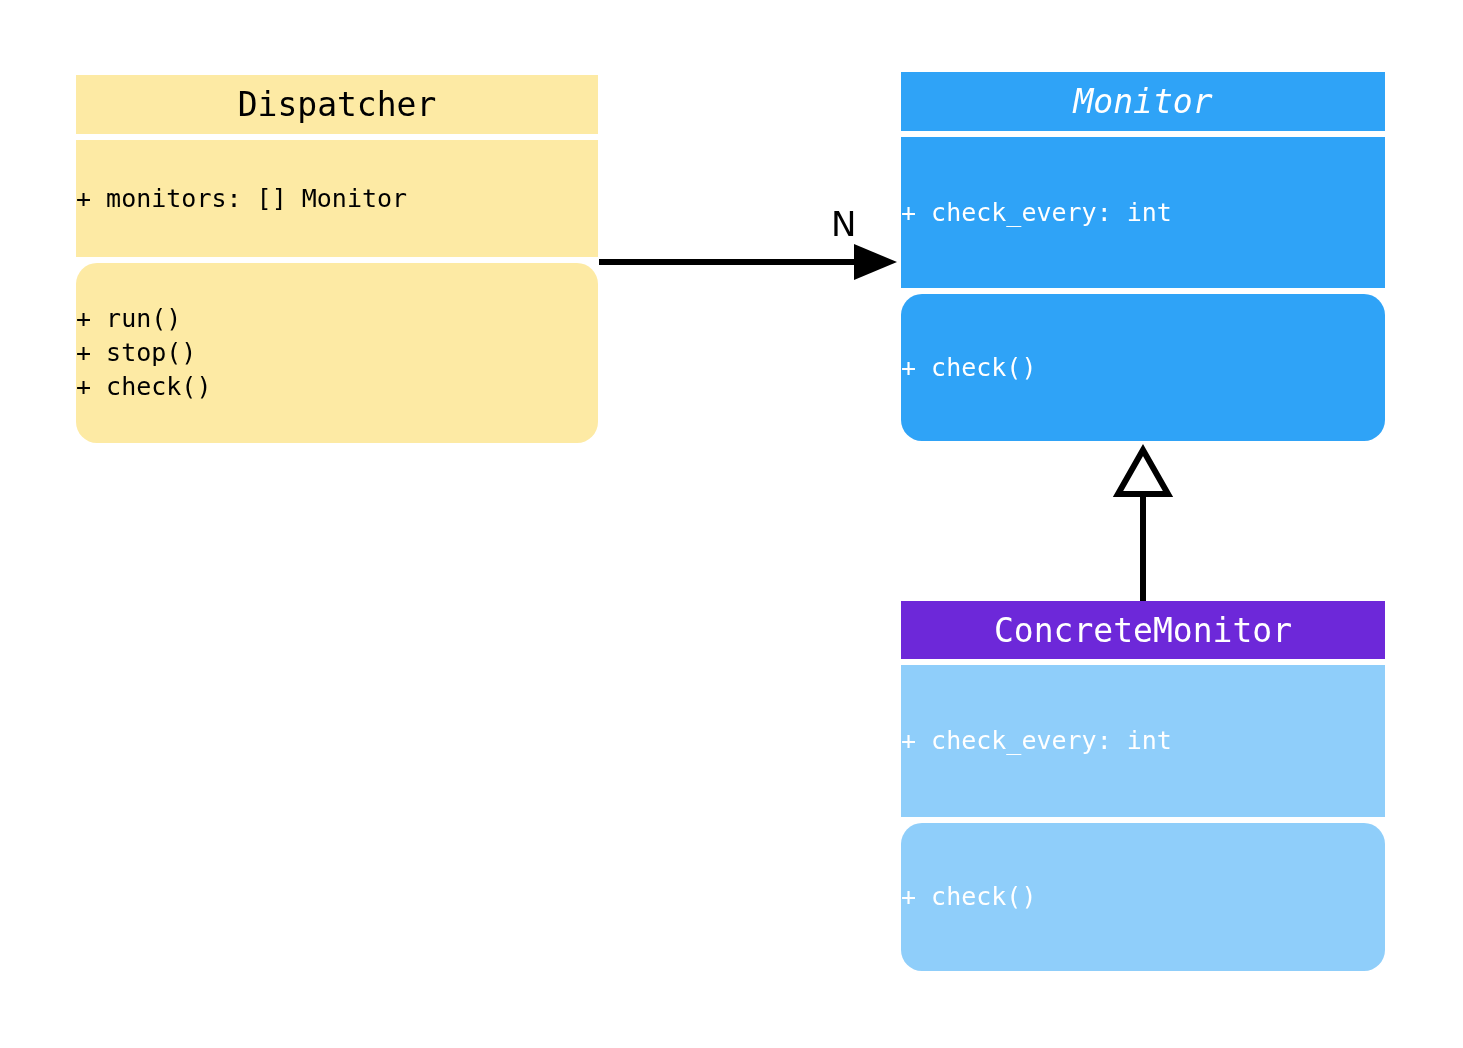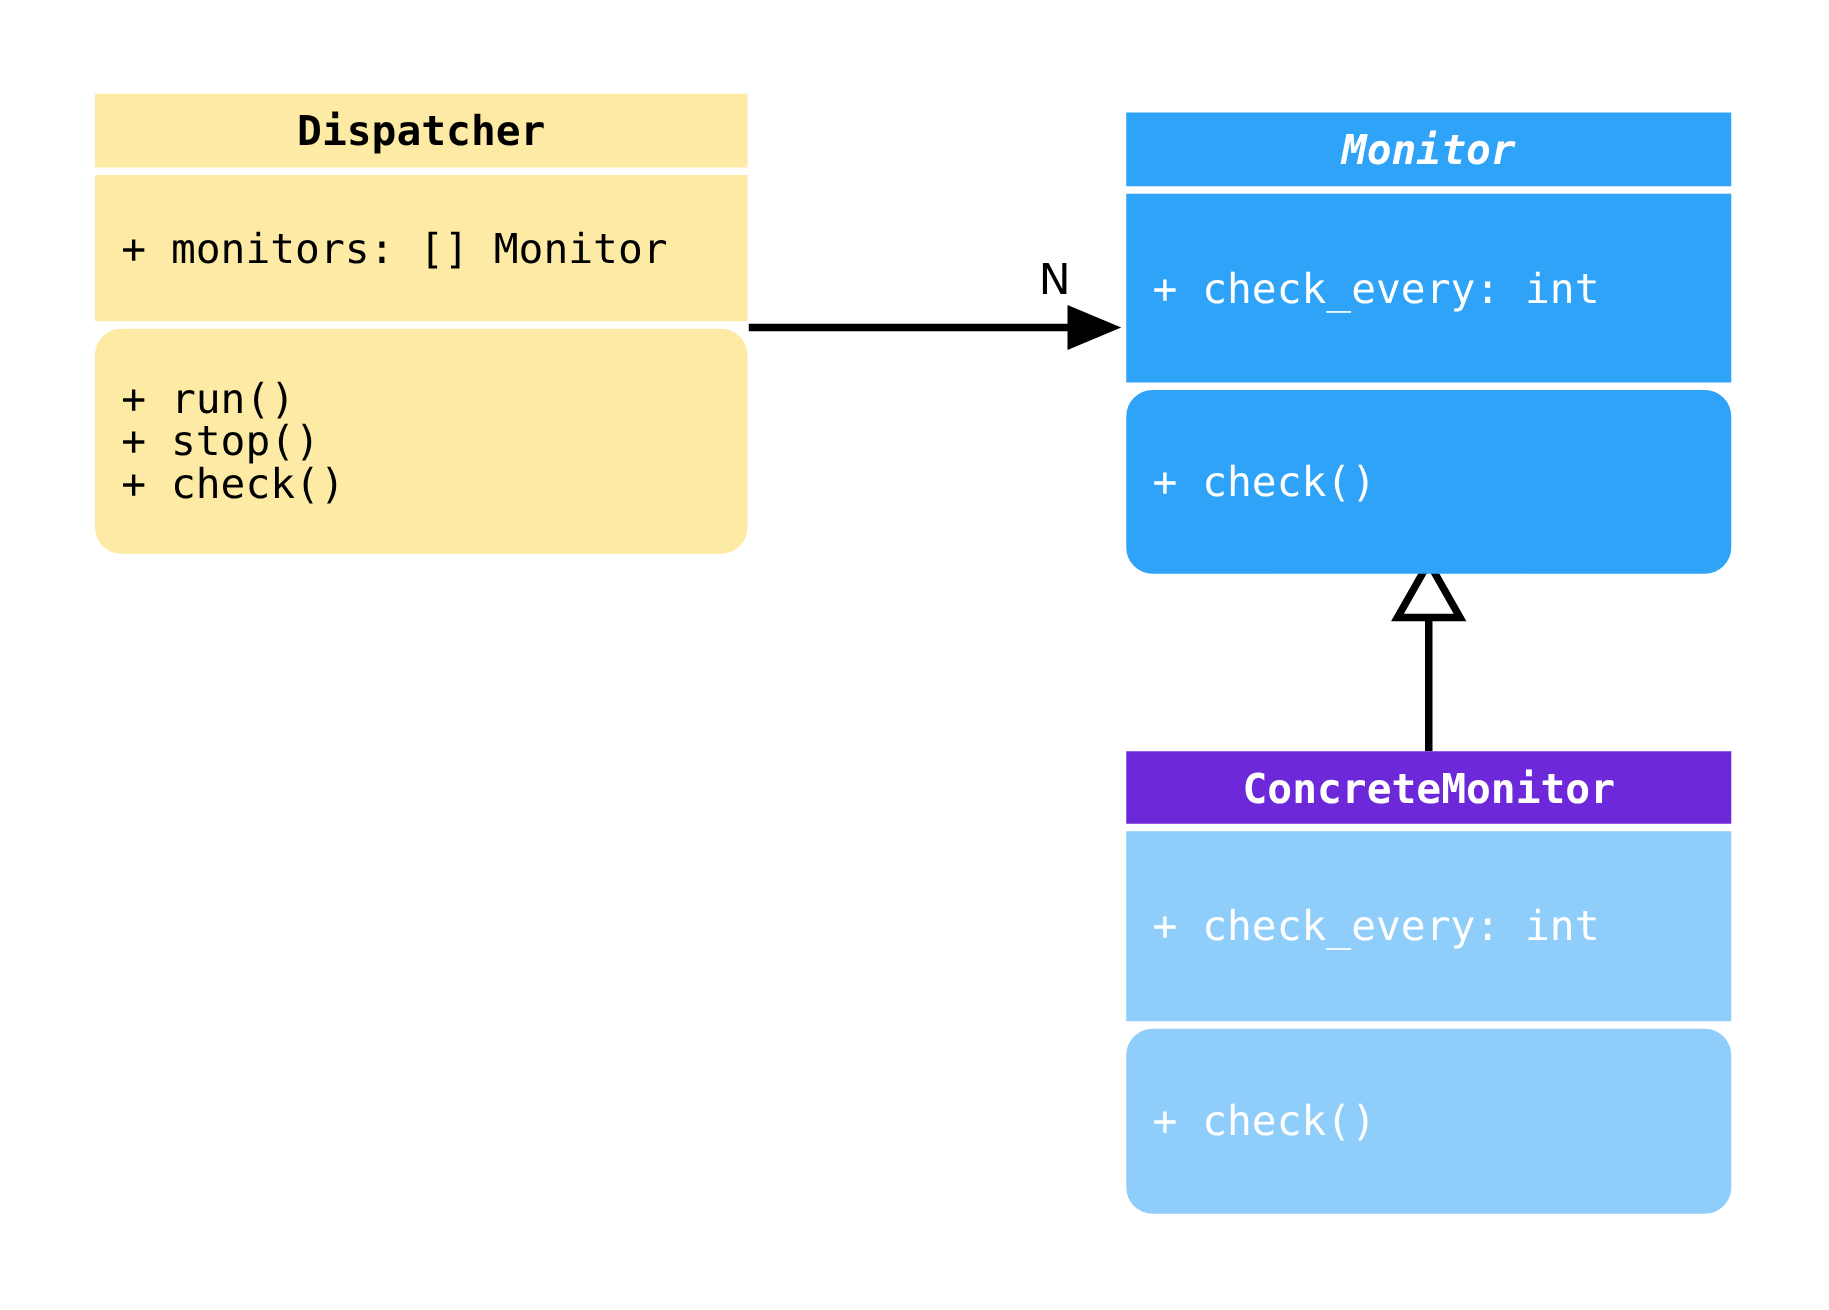--- a/index.html
+++ b/index.html
@@ -25,39 +25,37 @@
     gap: 6px;
   }
   .uml-title {
     flex: 0 0 auto;
     display: flex;
     align-items: center;
     justify-content: center;
     font-size: 33px;
     letter-spacing: 0;
     white-space: pre;
-    font-weight: bold;
   }
   .uml-section {
     flex: 0 0 auto;
     display: flex;
     flex-direction: column;
     justify-content: center;
-    padding-left: 21px;
-    font-size: 33px;
+    font-size: 25px;
     line-height: 34px;
     white-space: pre;
   }
   .uml-section.methods { flex: 1 1 auto; border-radius: 21px; }
 
   #class-dispatcher { left: 76px;  top: 75px;  width: 522px; height: 368px; }
   #class-dispatcher .uml-title { height: 59px; }
   #class-dispatcher .attrs     { height: 117px; }
 
-  #class-monitor { left: 901px; top: 90px;  width: 484px; height: 369px; }
+  #class-monitor { left: 901px; top: 72px;  width: 484px; height: 369px; }
   #class-monitor .uml-title { height: 59px; }
   #class-monitor .attrs     { height: 151px; }
 
   #class-concrete-monitor { left: 901px; top: 601px; width: 484px; height: 370px; }
   #class-concrete-monitor .uml-title { height: 58px; }
   #class-concrete-monitor .attrs     { height: 152px; }
 
   .edge-label {
     position: absolute;
     left: 831px;

